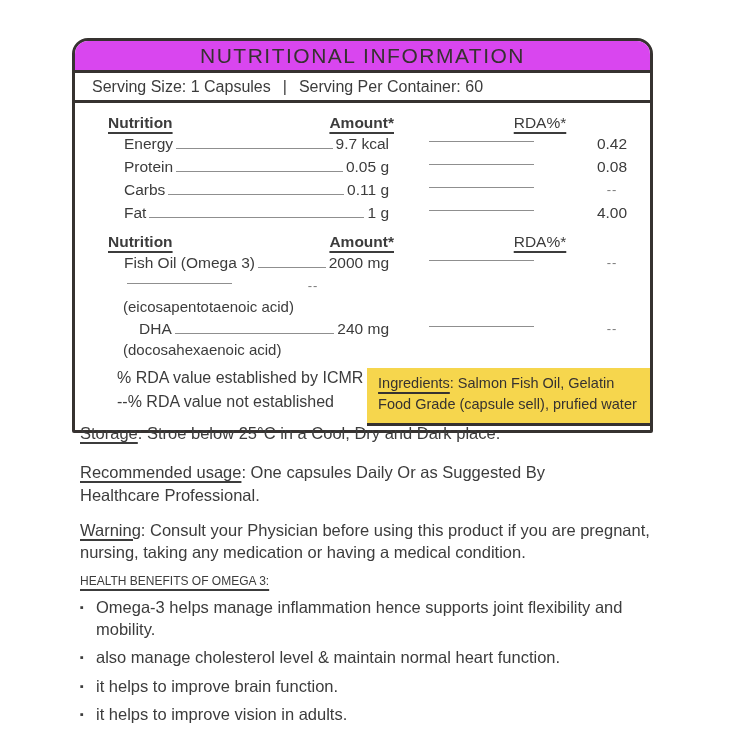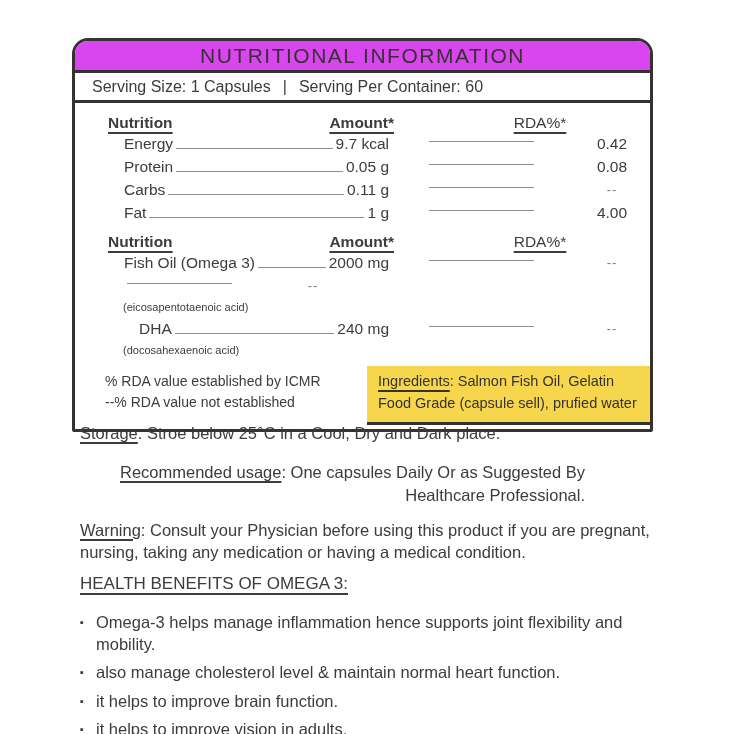--- a/index.html
+++ b/index.html
@@ -30,38 +30,38 @@
   .thead .th-rda { width:82px; text-align:center; }
   .uline { text-decoration:underline; text-underline-offset:4px; text-decoration-thickness:1.5px; }
 
   .trow { display:flex; align-items:center; padding-left:49px; height:23px; font-size:15.5px;gap:37px; }
   .trow .c1 { display:flex; align-items:flex-end; width:286px; }
   .leader { flex:1; border-bottom:1.5px solid #8f8f8f; margin:0 3px 4px 3px; }
   .l2 { width:105px; flex:none; border-bottom:1.5px solid #8f8f8f; margin-bottom:4px; }
   .rda { width:82px; text-align:center; }
   .rda.na { color:#7a7a7a; font-size:13px; letter-spacing:1px; }
   .indent .lbl { padding-left:15px; }
-  .subline { padding-left:48px; font-size:11px; height:20px; line-height:20px; }
+  .subline { padding-left:48px; font-size:15px; height:20px; line-height:20px; }
   .sec2 { margin-top:3px; }
 
   .foot-row { display:flex; align-items:flex-end; margin-top:6px; }
-  .footnotes { width:295px; padding-left:30px; padding-bottom:16px; font-size:14px; line-height:1.5; color:#3c3c3c; }
+  .footnotes { width:295px; padding-left:42px; padding-bottom:16px; font-size:16px; line-height:1.5; color:#3c3c3c; }
   .ingredients-box {
     margin-left:auto; width:286px; background:#f6d64d;
     border-bottom:3px solid #363230; margin-bottom:4px;
     padding:5px 10px 7px 11px; font-size:14.5px; line-height:1.5; color:#363230;
   }
 
   .below { position:absolute; left:80px; top:422px; width:625px; }
   .sec { font-size:16.5px; line-height:1.35; }
   .sec .label { text-decoration:underline; text-underline-offset:3px; text-decoration-thickness:1.5px; }
   .storage { margin-bottom:17px; }
-  .usage { margin-bottom:13px; max-width:505px;text-align:right; }
+  .usage { margin-bottom:13px; max-width:505px; }
   .warning { margin-bottom:11px; max-width:605px; }
-  .benefits-heading { font-size:17px; margin-bottom:18px;
+  .benefits-heading { font-size:12px; margin-bottom:9px;
     text-decoration:underline; text-underline-offset:4px; text-decoration-thickness:1.5px; }
   .bullet { display:flex; font-size:16.5px; line-height:1.3; margin-bottom:7px; }
   .bullet .marker { width:16px; font-size:11px; line-height:21px; }
   .bullet .btext { flex:1; }
   .bullet.b1 .btext { max-width:560px; }
 </style>
 </head>
 <body>
 
 <div class="panel">

